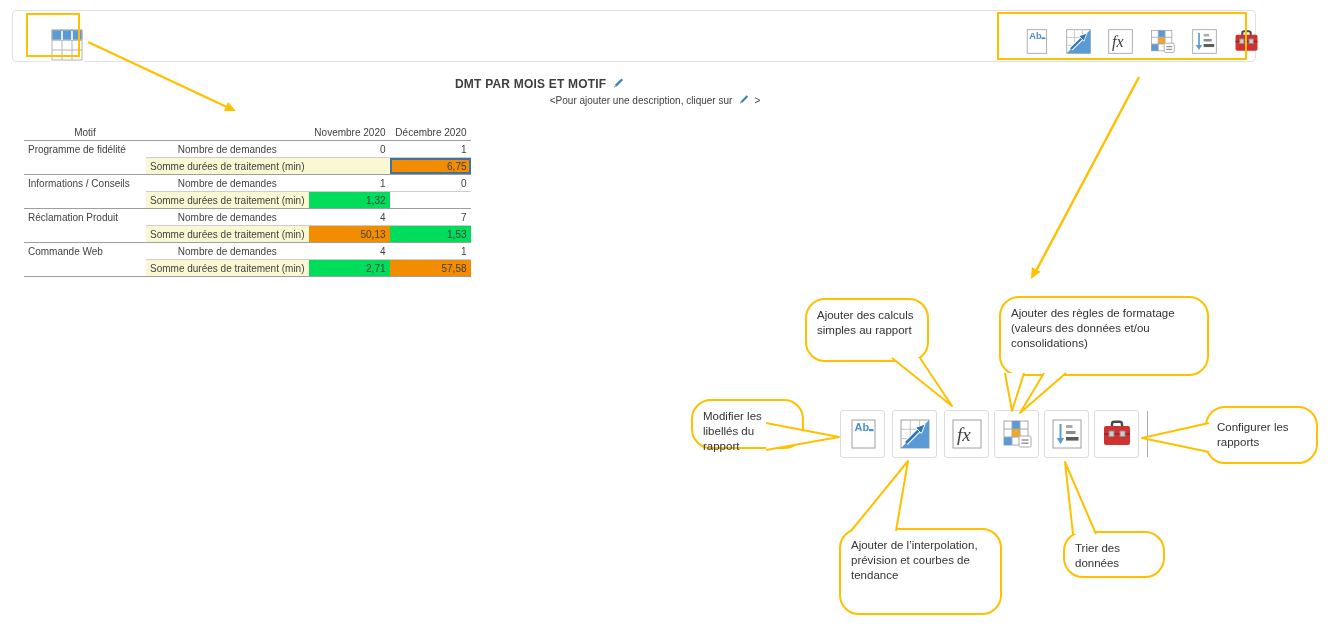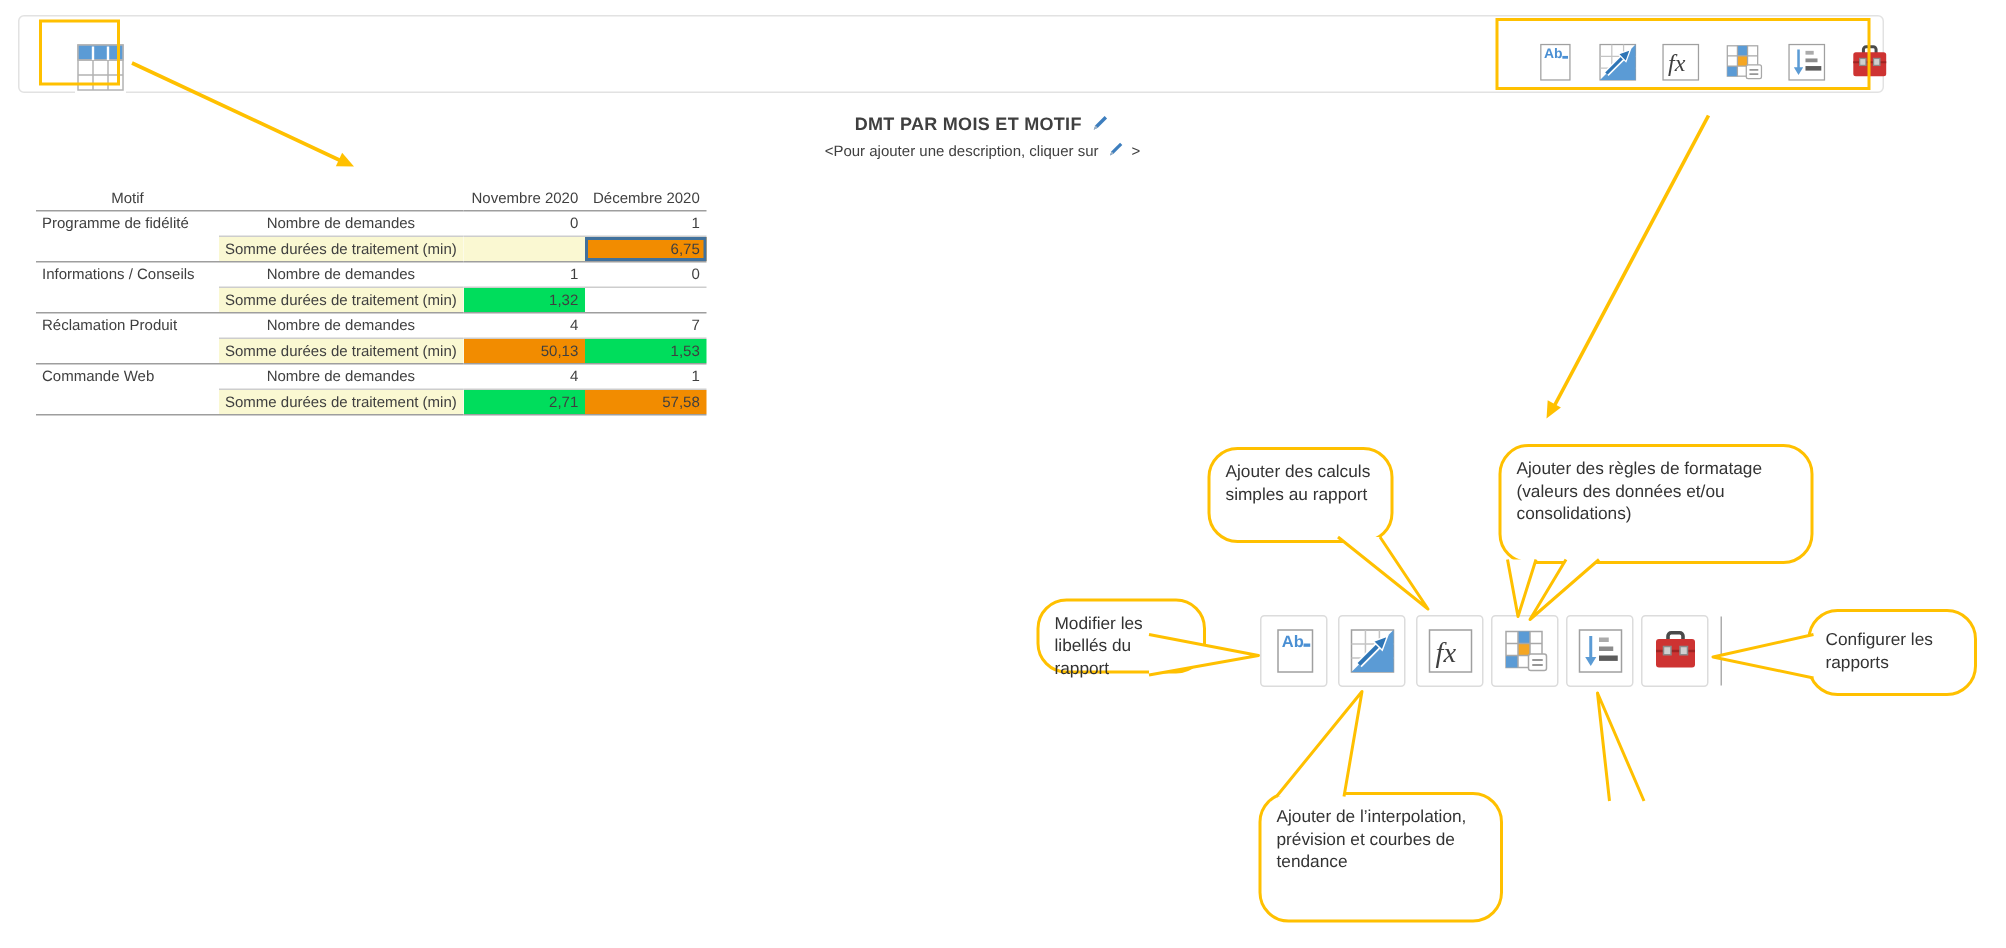--- a/index.html
+++ b/index.html
@@ -11,21 +11,21 @@
            background:#fff;border:1px solid #e2e2e2;border-radius:4px;box-sizing:border-box;}
   .tbl-btn{position:absolute;left:37px;top:17px;width:34px;height:34px;display:flex;
            align-items:center;justify-content:center;background:#fff;border:none;padding:0;}
   .hl-box{position:absolute;border:2px solid #FFC000;box-sizing:border-box;background:transparent;}
   .hl-left{left:26px;top:13px;width:54px;height:44px;}
   .hl-right{left:997px;top:12px;width:250px;height:48px;}
   .tb-right{position:absolute;left:1010px;top:17px;display:flex;gap:15px;align-items:center;}
   .tb-ic{width:27px;height:27px;display:block;background:transparent;border:none;padding:0;}
 
   
-  .title-wrap{position:absolute;left:455px;top:74px;width:400px;text-align:center;}
+  .title-wrap{position:absolute;left:455px;top:74px;width:400px;text-align:left;}
   .rpt-title{font-size:12px;font-weight:bold;letter-spacing:.2px;display:inline;vertical-align:middle;}
   .pencil{display:inline-block;vertical-align:-1px;margin-left:6px;}
   .subtitle-wrap{position:absolute;left:455px;top:93px;width:400px;text-align:center;font-size:10px;}
   .subtitle-wrap .pencil{margin:0 4px 0 6px;}
 
   
   .rpt{position:absolute;left:24px;top:124px;}
   table.report{border-collapse:collapse;table-layout:fixed;font-size:10px;color:#3f3f3f;}
   table.report th,table.report td{padding:1px 4px;height:14px;white-space:nowrap;overflow:hidden;
       font-weight:normal;box-sizing:content-box;}
@@ -270,20 +270,21 @@
   </button>
   <div class="vsep"></div>
 
   <div class="callout co-calc">Ajouter des calculs simples au rapport</div>
   <div class="callout co-rules">Ajouter des règles de formatage (valeurs des données et/ou consolidations)</div>
   <div class="callout co-labels">Modifier les libellés du rapport</div>
   <div class="callout co-config">
       <span>Configurer les rapports</span>
     </div>
   <div class="callout co-interp">Ajouter de l’interpolation, prévision et courbes de tendance</div>
+  <div class="callout co-sort">Trier des données</div>
 
   <svg class="overlay">
 
     <g>
       <line x1="88" y1="42" x2="229" y2="108" stroke="#FFC000" stroke-width="2.4"></line>
       <polygon points="236,111 223.9,110.9 228.1,101.9" fill="#FFC000"></polygon>
     </g>
 
     <g>
       <line x1="1139" y1="77" x2="1036" y2="271" stroke="#FFC000" stroke-width="2.4"></line>

